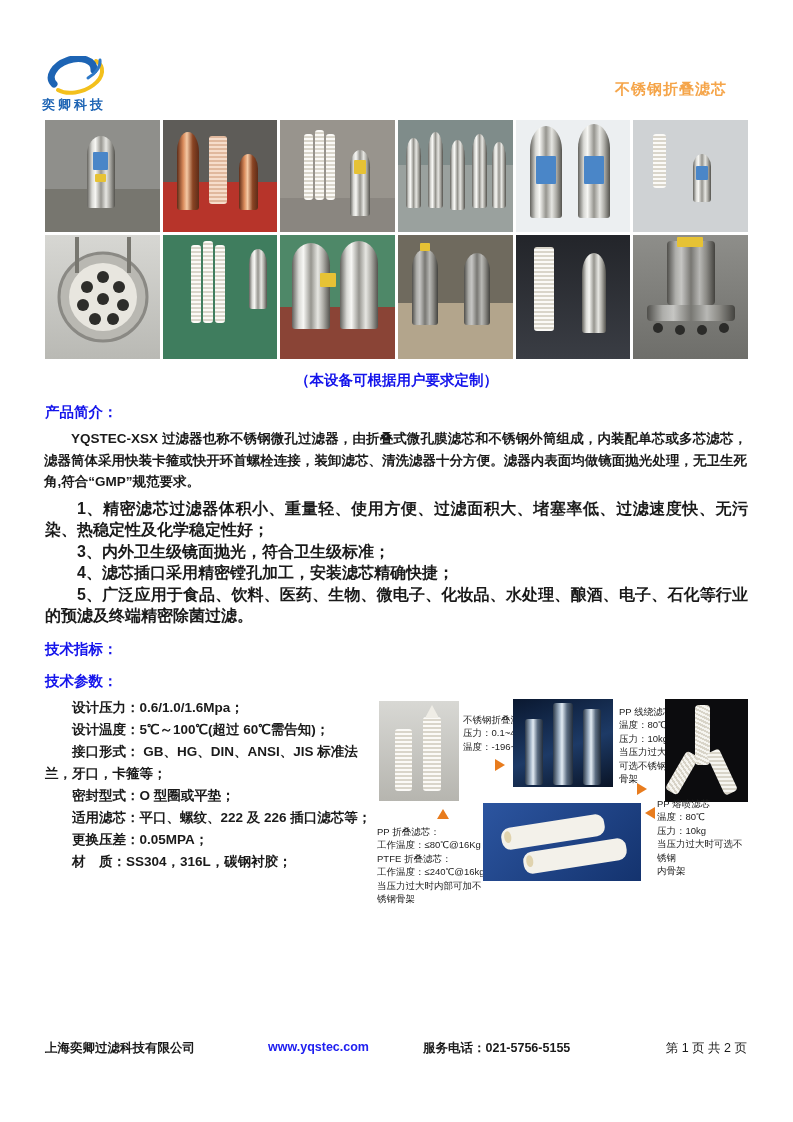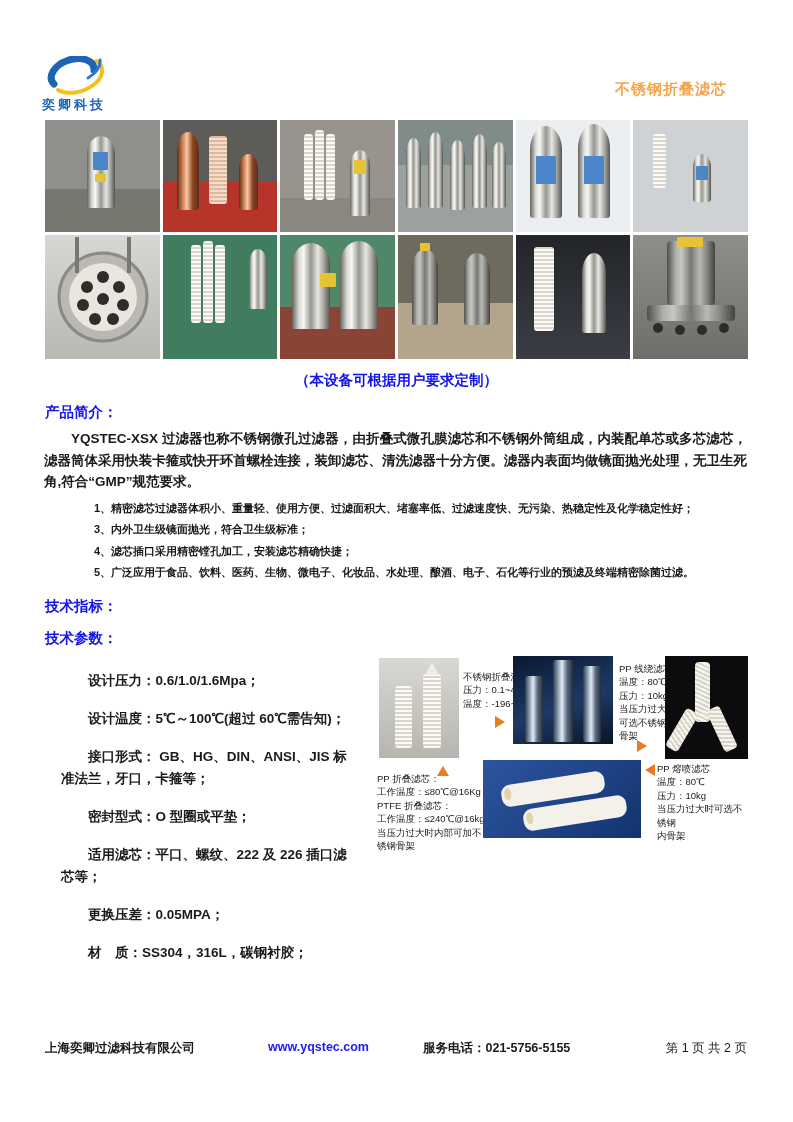--- a/index.html
+++ b/index.html
@@ -32,25 +32,25 @@
   .p7{background:linear-gradient(180deg,#d7d7d3,#b9b9b4);}
   .p8{background:#3f7d5e;}
   .p9{background:linear-gradient(180deg,#4e8868 0 58%,#8a4436 0);}
   .p10{background:linear-gradient(180deg,#6f6a5e 0 55%,#b3a58c 0);}
   .p11{background:linear-gradient(180deg,#23252a,#3a3d44);}
   .p12{background:linear-gradient(180deg,#8e8e8a,#6e6e6a);}
   
   .caption{margin-top:12px;text-align:center;font-size:14.5px;font-weight:700;color:#1414eb;}
   .sec-h{margin:13px 45px 0;font-size:14.5px;font-weight:700;color:#1414eb;}
   .body-p{margin:6px 44px 0;width:703px;font-size:13.5px;font-weight:700;line-height:21.5px;text-indent:2em;text-align:justify;}
-  .list p{margin:0 72px;width:703px;font-size:11px;font-weight:700;line-height:21.5px;text-indent:2em;text-align:justify;}
+  .list p{margin:0 45px;width:703px;font-size:16px;font-weight:700;line-height:21.5px;text-indent:2em;text-align:justify;}
   
   .params{display:flex;margin:6px 45px 0;}
   .pl{width:330px;}
-  .pl p{margin:16px;font-size:13.5px;font-weight:700;line-height:22px;text-indent:2em;}
+  .pl p{margin:0;font-size:13.5px;font-weight:700;line-height:22px;text-indent:2em;}
   
   .fig{position:relative;width:373px;height:185px;margin-left:0;}
   .fig .lab{position:absolute;font-size:9.5px;line-height:13.5px;color:#222;white-space:pre-line;font-weight:400;}
   .fa{position:absolute;left:4px;top:4px;width:80px;height:100px;background:linear-gradient(180deg,#d8d8d4,#b6b5af);}
   .fb{position:absolute;left:138px;top:2px;width:100px;height:88px;background:linear-gradient(160deg,#0a1830,#1d3a66 55%,#0a1426);}
   .fc{position:absolute;left:290px;top:2px;width:83px;height:103px;background:#0c0c0e;}
   .fd{position:absolute;left:108px;top:106px;width:158px;height:78px;background:linear-gradient(135deg,#2c55a0,#14336e);}
   .mbar{position:absolute;background:linear-gradient(90deg,#2c3949,#9fb1c4 30%,#e3ecf4 45%,#5a6b80 70%,#222d3c);border-radius:3px;}
   .wcart{position:absolute;background:repeating-linear-gradient(25deg,#f6f5f0 0 2px,#d8d4c8 2px 4px);border-radius:4px;}
   .mb{position:absolute;background:#f3f1ea;border-radius:9px;}
@@ -215,31 +215,31 @@
 压力：10kg
 当压力过大时
 可选不锈钢内
 骨架</div>
       <span class="tri-r" style="left:262px;top:86px;"></span>
       <div class="fc">
         <div class="wcart" style="left:30px;top:6px;width:15px;height:60px;"></div>
         <div class="wcart" style="left:10px;top:52px;width:14px;height:44px;transform:rotate(30deg);"></div>
         <div class="wcart" style="left:50px;top:50px;width:14px;height:46px;transform:rotate(-25deg);"></div>
       </div>
-      <div class="lab" style="left:2px;top:118px;max-width:110px;">PP 折叠滤芯：
+      <div class="lab" style="left:2px;top:128px;max-width:110px;">PP 折叠滤芯：
 工作温度：≤80℃@16Kg
 PTFE 折叠滤芯：
 工作温度：≤240℃@16kg
 当压力过大时内部可加不锈钢骨架</div>
       <span class="tri-u" style="left:62px;top:112px;"></span>
       <div class="fd">
         <div class="mb" style="left:18px;top:18px;width:104px;height:22px;transform:rotate(-9deg);"></div>
         <div class="mb" style="left:40px;top:42px;width:104px;height:22px;transform:rotate(-9deg);"></div>
       </div>
-      <div class="lab" style="left:282px;top:108px;max-width:90px;">PP 熔喷滤芯
+      <div class="lab" style="left:282px;top:100px;max-width:90px;">PP 熔喷滤芯
 温度：80℃
 压力：10kg
 当压力过大时可选不锈钢
 内骨架</div>
       <span class="tri-l" style="left:270px;top:110px;"></span>
     </div>
   </div>
 
   <div class="footer">
     <span class="f-co">上海奕卿过滤科技有限公司</span>

